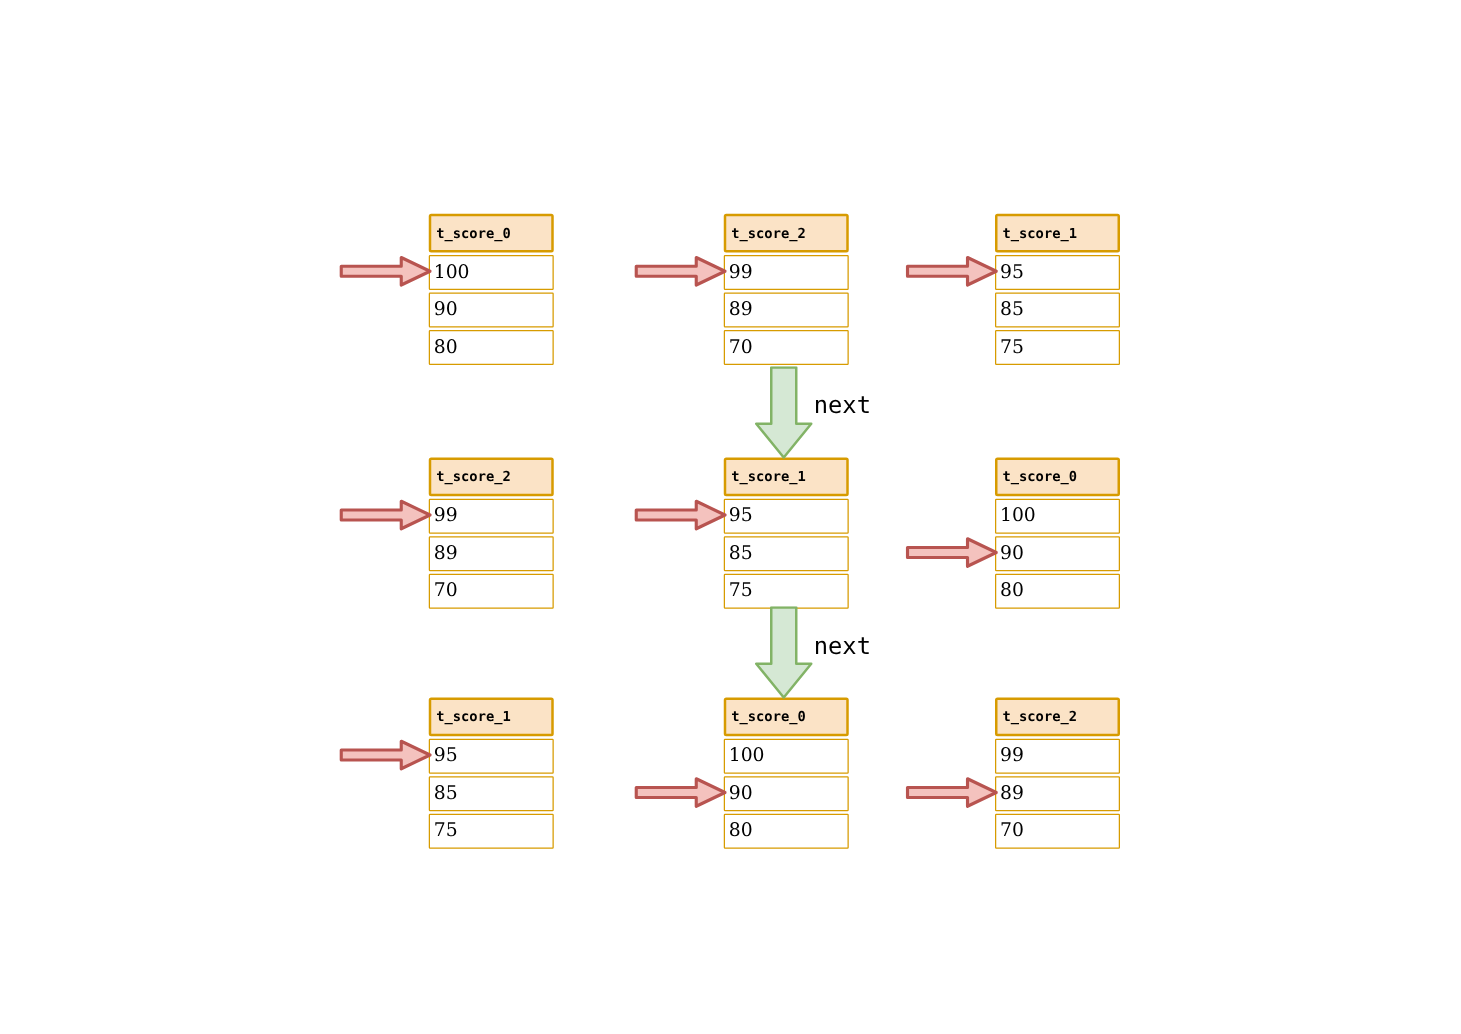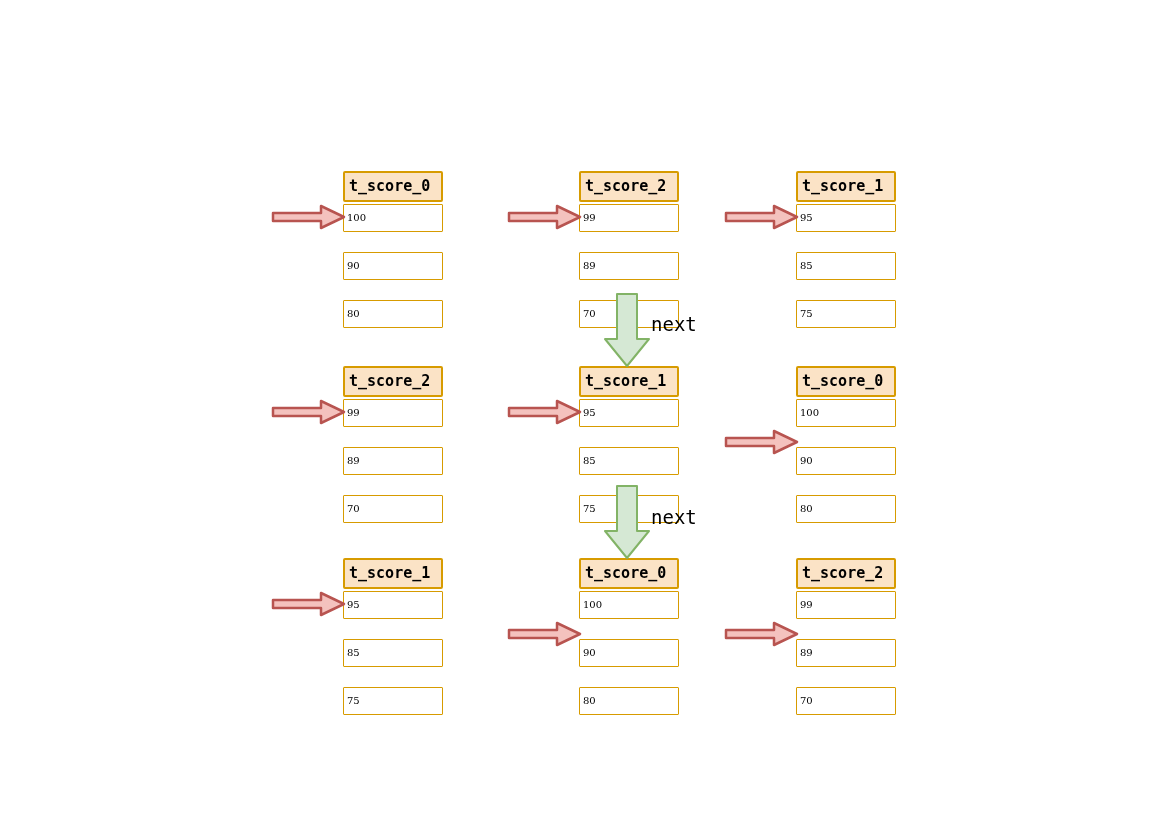--- a/index.html
+++ b/index.html
@@ -21,38 +21,38 @@
   }
   .tbl .hdr {
     box-sizing: border-box;
     height: 31px;
     border: 2px solid var(--table-border, #D79B00);
     border-radius: 2px;
     background: var(--header-fill, #FBE3C6);
     color: var(--text-color, #000000);
     font-family: "DejaVu Sans Mono", monospace;
     font-weight: bold;
-    font-size: 15px;
+    font-size: 11px;
     line-height: 27px;
     padding-left: 4px;
     margin-bottom: 2px;
     white-space: nowrap;
   }
   .tbl .cell {
     box-sizing: border-box;
     height: 28px;
     border: 1.5px solid var(--table-border, #D79B00);
     border-radius: 1px;
     background: var(--row-fill, #FFFFFF);
     color: var(--text-color, #000000);
     font-family: "DejaVu Serif", serif;
-    font-size: 10px;
+    font-size: 15px;
     line-height: 25px;
     padding-left: 3px;
-    margin-bottom: 20px;
+    margin-bottom: 2px;
   }
   .pink-arrow {
     position: absolute;
     width: 76px;
     height: 28px;
   }
   .pink-arrow polygon {
     fill: var(--pink-arrow-fill, #F4C2BE);
     stroke: var(--pink-arrow-stroke, #B85450);
     stroke-width: 2.5;

